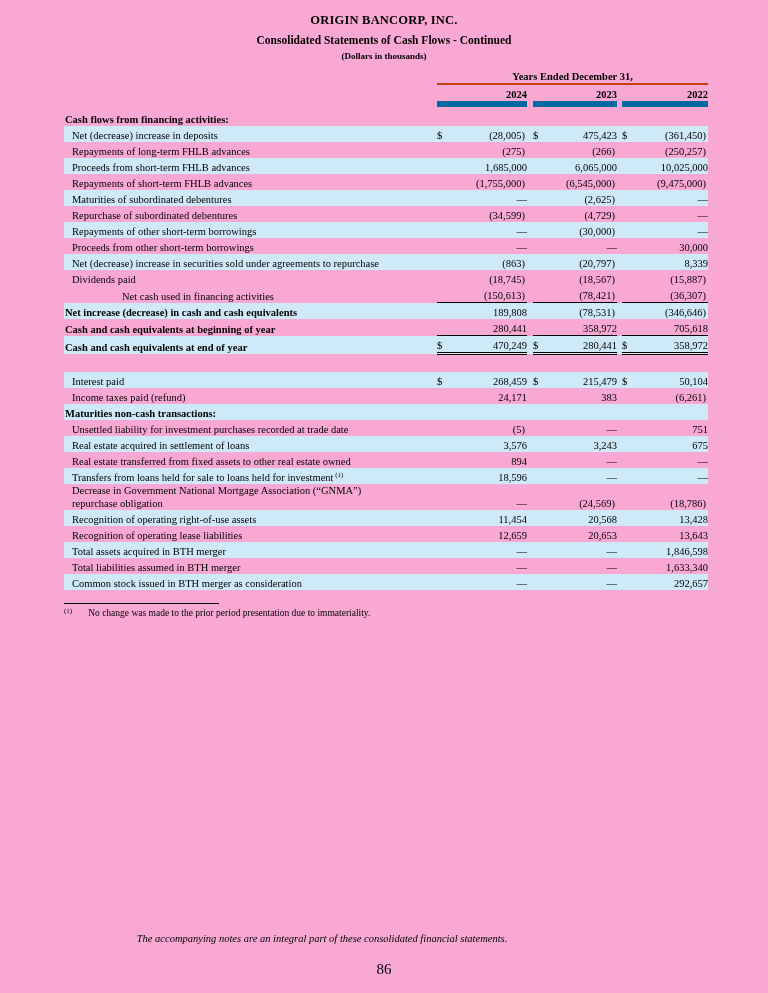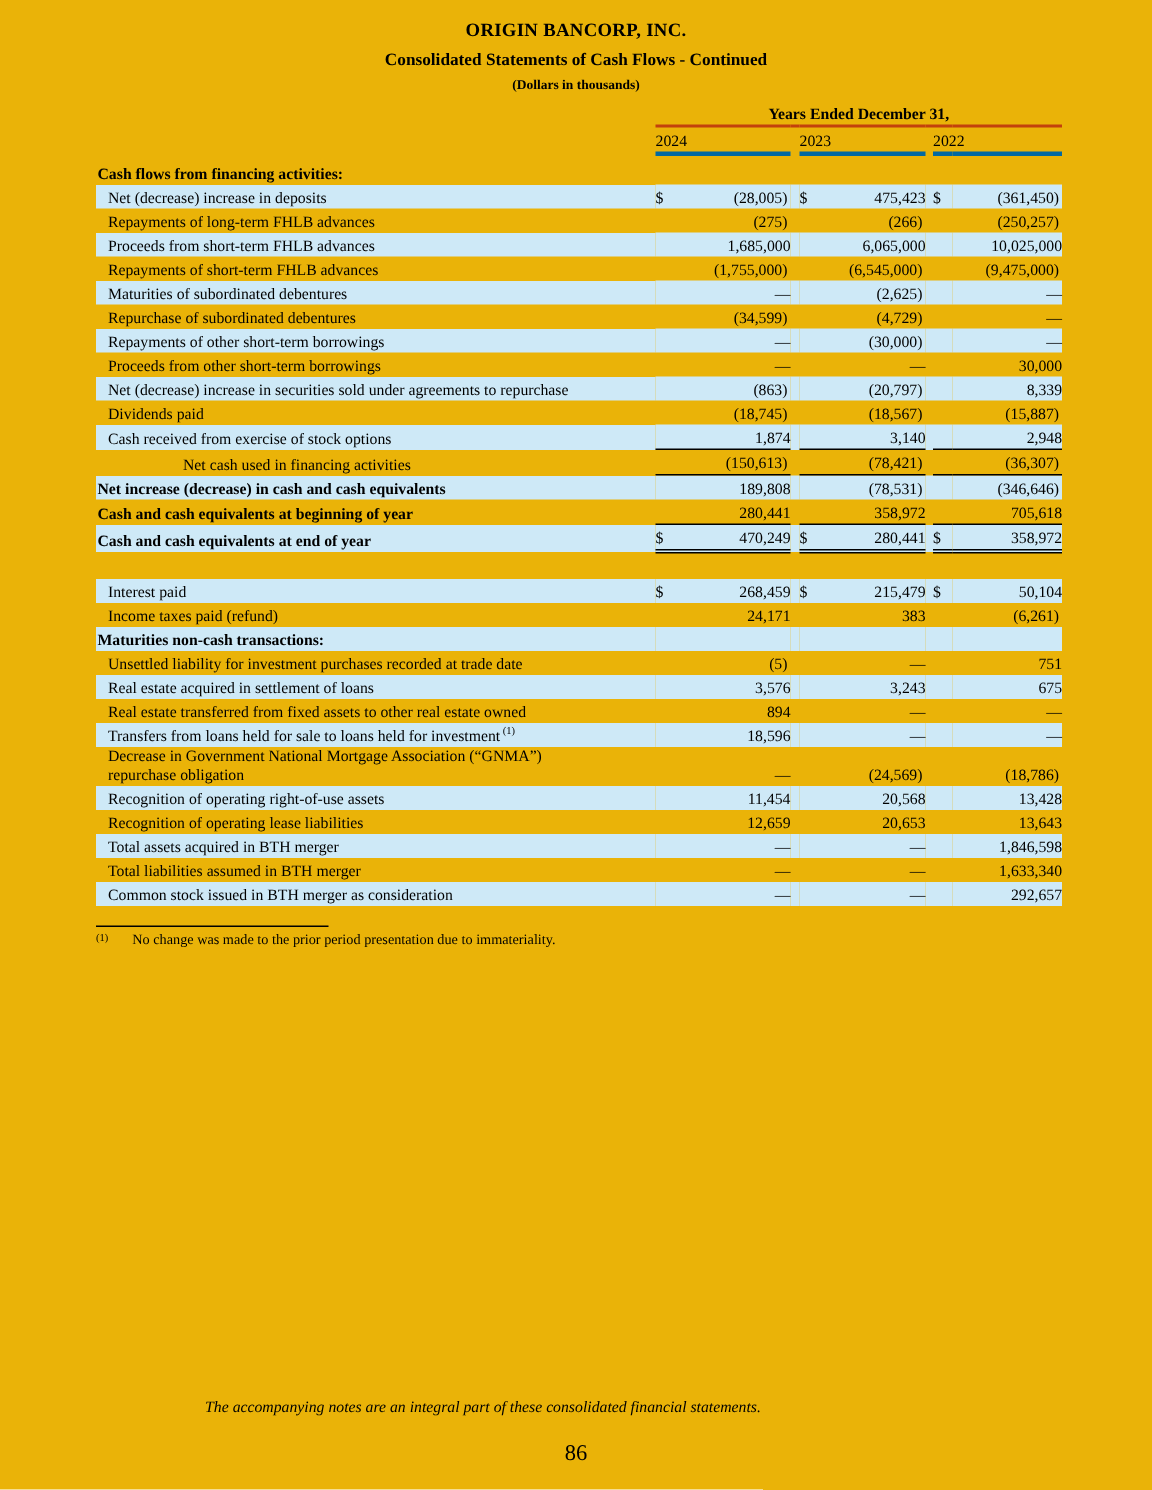--- a/index.html
+++ b/index.html
@@ -6,21 +6,21 @@
     margin: 0;
     padding: 0;
     background: #ffffff;
     font-family: "Liberation Serif", "DejaVu Serif", serif;
     color: #000;
   }
   .page {
     position: relative;
     width: 768px;
     height: 993px;
-    background: #eab308;
+    background: #f9a8d4;
     overflow: hidden;
   }
   .titles { text-align: center; padding-top: 13px; }
   .company-name { font-size: 12.5px; font-weight: bold; letter-spacing: 0.2px; }
   .doc-title   { font-size: 11.5px; font-weight: bold; margin-top: 6px; }
   .doc-subtitle{ font-size: 9px;    font-weight: bold; margin-top: 5px; }
 
   table.fin {
     border-collapse: collapse;
     table-layout: fixed;
@@ -39,22 +39,22 @@
 
   tr.shaded td { background: var(--row-highlight, #cee9f7); }
   tr.bold td.lab, tr.bold td.sec { font-weight: bold; }
 
   td.period-span {
     text-align: center; font-weight: bold;
     border-bottom: 2px solid #c2410c;
     height: 15px;
   }
   td.year-head {
-    text-align: left; font-weight: normal;
-    border-bottom: 3px solid #0369a1;
+    text-align: right; font-weight: bold;
+    border-bottom: 6px solid #0369a1;
     height: 15px;
   }
 
   td.lab { text-align: left; white-space: pre-line; overflow: hidden; }
   td.lab.ind0 { padding-left: 1px; margin-left: 44px; }
   td.lab.ind1 { padding-left: 8px; }
   td.lab.ind2 { padding-left: 58px; }
   td.sym { text-align: left; padding-left: 2px; }
   td.val { text-align: right; padding-right: 7px; white-space: nowrap; }
   td.val.paren { padding-right: 2px; }
@@ -233,31 +233,20 @@
           <td class="lab ind1">Dividends paid</td>
           <td class="sym"></td>
           <td class="val paren">(18,745)</td>
           <td class="gap"></td>
           <td class="sym"></td>
           <td class="val paren">(18,567)</td>
           <td class="gap"></td>
           <td class="sym"></td>
           <td class="val paren">(15,887)</td>
         </tr>
-        <tr class="shaded">
-          <td class="lab ind1">Cash received from exercise of stock options</td>
-          <td class="sym rule-bottom"></td>
-          <td class="val rule-bottom">1,874</td>
-          <td class="gap"></td>
-          <td class="sym rule-bottom"></td>
-          <td class="val rule-bottom">3,140</td>
-          <td class="gap"></td>
-          <td class="sym rule-bottom"></td>
-          <td class="val rule-bottom">2,948</td>
-        </tr>
         <tr>
           <td class="lab ind2">Net cash used in financing activities</td>
           <td class="sym rule-bottom"></td>
           <td class="val rule-bottom paren">(150,613)</td>
           <td class="gap"></td>
           <td class="sym rule-bottom"></td>
           <td class="val rule-bottom paren">(78,421)</td>
           <td class="gap"></td>
           <td class="sym rule-bottom"></td>
           <td class="val rule-bottom paren">(36,307)</td>

